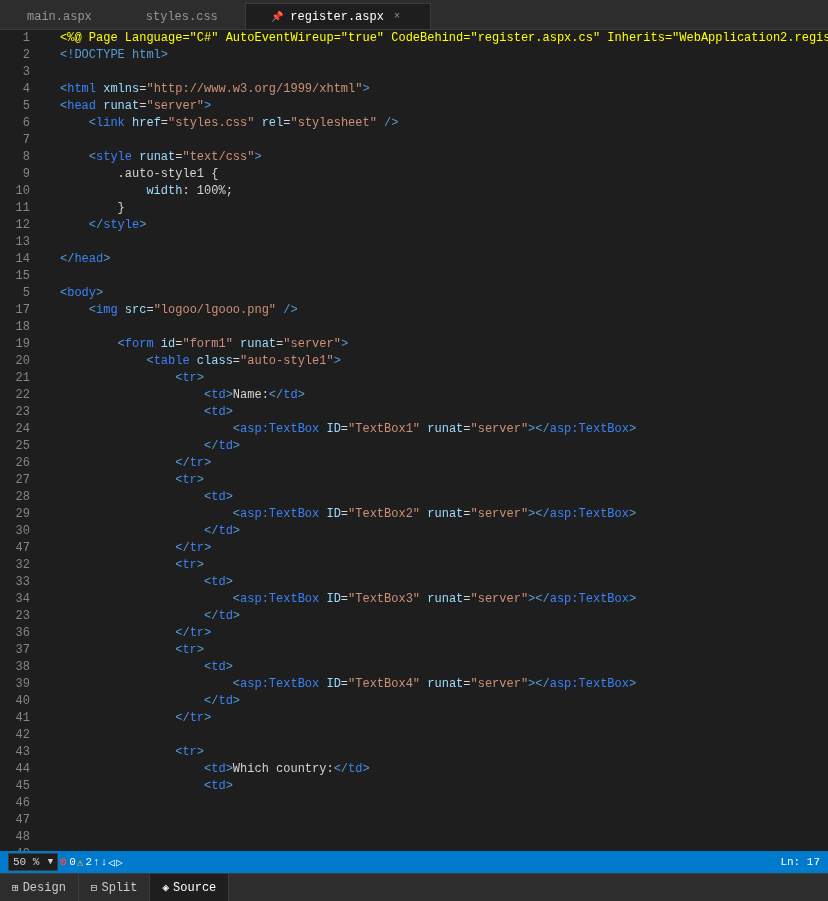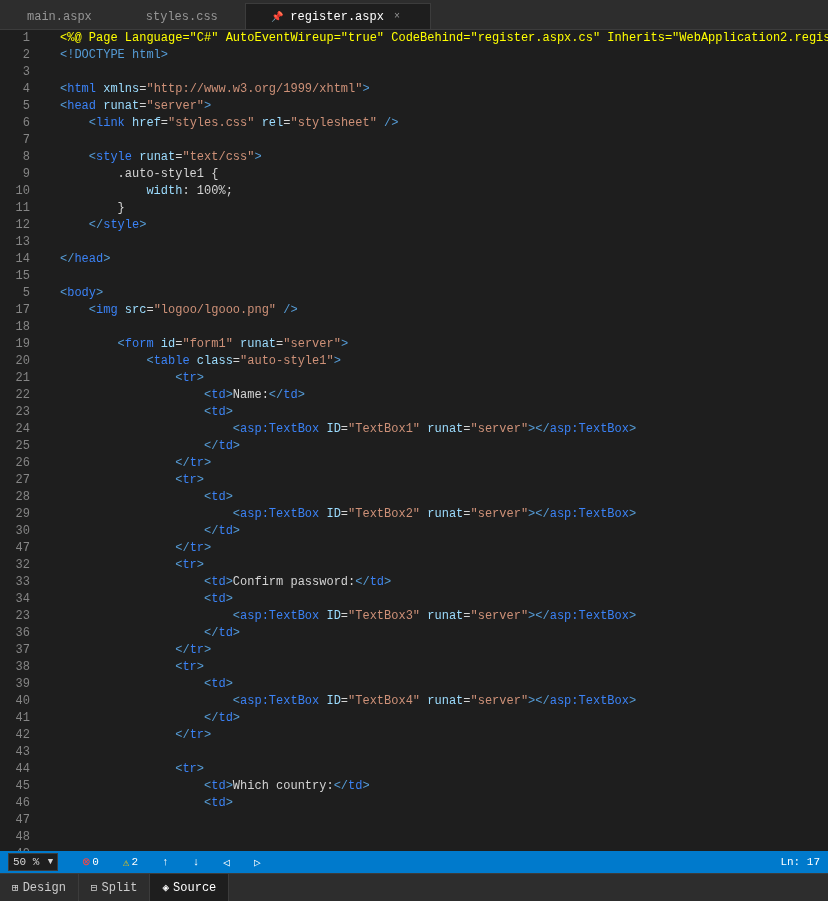--- a/index.html
+++ b/index.html
@@ -103,21 +103,21 @@
     
     .status-bar {
       height: 22px;
       background: #007acc;
       display: flex;
       align-items: center;
       justify-content: space-between;
       padding: 0 8px;
       flex-shrink: 0;
     }
-    .status-left { display: flex; align-items: center; gap: 24px; color: white; font-size: 11px; }
+    .status-left { display: flex; align-items: center; gap: 1px; color: white; font-size: 11px; }
     .status-right { display: flex; align-items: center; color: white; font-size: 11px; margin-left: 40px; }
 
     .zoom-control {
       display: flex;
       align-items: center;
       background: #1e1e1e;
       border: 1px solid #3c3c3c;
       height: 18px;
     }
     .zoom-value {
@@ -270,21 +270,20 @@
       <div class="code-line">                    <span class="c-tag">&lt;</span><span class="c-keyword">td</span><span class="c-tag">&gt;</span></div>
       <div class="code-line">                        <span class="c-tag">&lt;</span><span class="c-keyword">asp:TextBox</span> <span class="c-attr">ID</span><span class="c-white">=</span><span class="c-string">"TextBox1"</span> <span class="c-attr">runat</span><span class="c-white">=</span><span class="c-string">"server"</span><span class="c-tag">&gt;&lt;/</span><span class="c-keyword">asp:TextBox</span><span class="c-tag">&gt;</span></div>
       <div class="code-line">                    <span class="c-tag">&lt;/</span><span class="c-keyword">td</span><span class="c-tag">&gt;</span></div>
       <div class="code-line">                <span class="c-tag">&lt;/</span><span class="c-keyword">tr</span><span class="c-tag">&gt;</span></div>
       <div class="code-line">                <span class="c-tag">&lt;</span><span class="c-keyword">tr</span><span class="c-tag">&gt;</span></div>
       <div class="code-line">                    <span class="c-tag">&lt;</span><span class="c-keyword">td</span><span class="c-tag">&gt;</span></div>
       <div class="code-line">                        <span class="c-tag">&lt;</span><span class="c-keyword">asp:TextBox</span> <span class="c-attr">ID</span><span class="c-white">=</span><span class="c-string">"TextBox2"</span> <span class="c-attr">runat</span><span class="c-white">=</span><span class="c-string">"server"</span><span class="c-tag">&gt;&lt;/</span><span class="c-keyword">asp:TextBox</span><span class="c-tag">&gt;</span></div>
       <div class="code-line">                    <span class="c-tag">&lt;/</span><span class="c-keyword">td</span><span class="c-tag">&gt;</span></div>
       <div class="code-line">                <span class="c-tag">&lt;/</span><span class="c-keyword">tr</span><span class="c-tag">&gt;</span></div>
       <div class="code-line">                <span class="c-tag">&lt;</span><span class="c-keyword">tr</span><span class="c-tag">&gt;</span></div>
-      <div class="code-line">                    <span class="c-tag">&lt;</span><span class="c-keyword">td</span><span class="c-tag">&gt;</span><span class="c-white">Confirm password:</span><span class="c-tag">&lt;/</span><span class="c-keyword">td</span><span class="c-tag">&gt;</span></div>
       <div class="code-line">                    <span class="c-tag">&lt;</span><span class="c-keyword">td</span><span class="c-tag">&gt;</span></div>
       <div class="code-line">                        <span class="c-tag">&lt;</span><span class="c-keyword">asp:TextBox</span> <span class="c-attr">ID</span><span class="c-white">=</span><span class="c-string">"TextBox3"</span> <span class="c-attr">runat</span><span class="c-white">=</span><span class="c-string">"server"</span><span class="c-tag">&gt;&lt;/</span><span class="c-keyword">asp:TextBox</span><span class="c-tag">&gt;</span></div>
       <div class="code-line">                    <span class="c-tag">&lt;/</span><span class="c-keyword">td</span><span class="c-tag">&gt;</span></div>
       <div class="code-line">                <span class="c-tag">&lt;/</span><span class="c-keyword">tr</span><span class="c-tag">&gt;</span></div>
       <div class="code-line">                <span class="c-tag">&lt;</span><span class="c-keyword">tr</span><span class="c-tag">&gt;</span></div>
       <div class="code-line">                    <span class="c-tag">&lt;</span><span class="c-keyword">td</span><span class="c-tag">&gt;</span></div>
       <div class="code-line">                        <span class="c-tag">&lt;</span><span class="c-keyword">asp:TextBox</span> <span class="c-attr">ID</span><span class="c-white">=</span><span class="c-string">"TextBox4"</span> <span class="c-attr">runat</span><span class="c-white">=</span><span class="c-string">"server"</span><span class="c-tag">&gt;&lt;/</span><span class="c-keyword">asp:TextBox</span><span class="c-tag">&gt;</span></div>
       <div class="code-line">                    <span class="c-tag">&lt;/</span><span class="c-keyword">td</span><span class="c-tag">&gt;</span></div>
       <div class="code-line">                <span class="c-tag">&lt;/</span><span class="c-keyword">tr</span><span class="c-tag">&gt;</span></div>
       <div class="code-line">&nbsp;</div>

